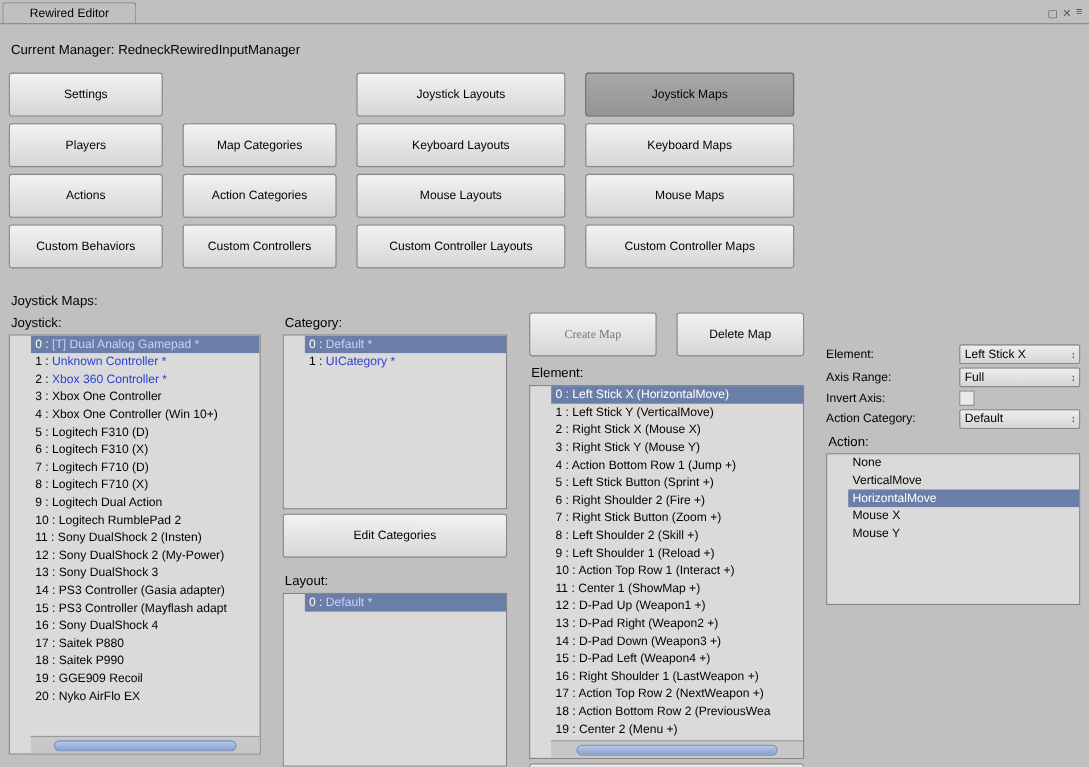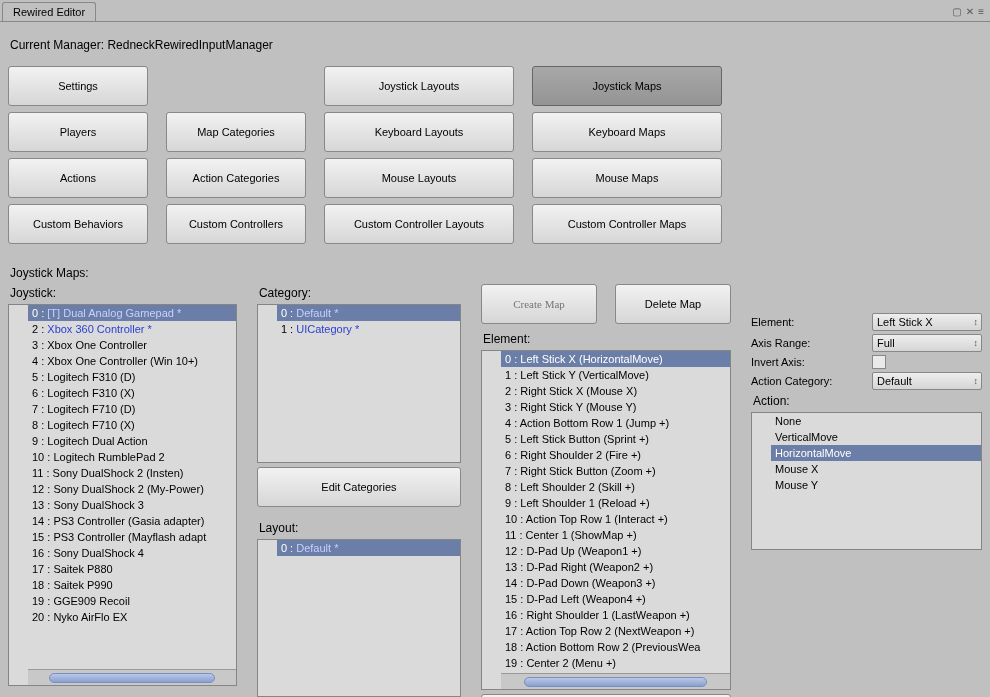--- a/index.html
+++ b/index.html
@@ -15,21 +15,21 @@
   .tab-bar {
     background: #c0c0c0;
     padding: 2px 2px 0 2px;
     display: flex;
     align-items: center;
     justify-content: space-between;
     border-bottom: 1px solid #888;
   }
   .tab {
     background: #c0c0c0;
-    padding: 3px 10px;
+    padding: 3px 24px;
     font-size: 11px;
     border: 1px solid #888;
     border-bottom: none;
     border-radius: 3px 3px 0 0;
   }
   .window-controls {
     display: flex;
     gap: 4px;
     padding-right: 4px;
     font-size: 10px;
@@ -232,20 +232,21 @@
 
   <div class="section-label">Joystick Maps:</div>
 
   <div class="mid-row">
 
     <div class="col-joystick">
       <div class="section-label">Joystick:</div>
       <div class="listbox joystick-listbox">
         <div class="listbox-inner" id="joystick-list" style="height:calc(100% - 16px)">
             <div class="list-item selected">0 : <span class="linkish" style="color:#c5d0ff">[T] Dual Analog Gamepad *</span></div>
+            <div class="list-item">1 : <span class="linkish" style="color:#2a3fd0">Unknown Controller *</span></div>
             <div class="list-item">2 : <span class="linkish" style="color:#2a3fd0">Xbox 360 Controller *</span></div>
             <div class="list-item">3 : Xbox One Controller</div>
             <div class="list-item">4 : Xbox One Controller (Win 10+)</div>
             <div class="list-item">5 : Logitech F310 (D)</div>
             <div class="list-item">6 : Logitech F310 (X)</div>
             <div class="list-item">7 : Logitech F710 (D)</div>
             <div class="list-item">8 : Logitech F710 (X)</div>
             <div class="list-item">9 : Logitech Dual Action</div>
             <div class="list-item">10 : Logitech RumblePad 2</div>
             <div class="list-item">11 : Sony DualShock 2 (Insten)</div>

